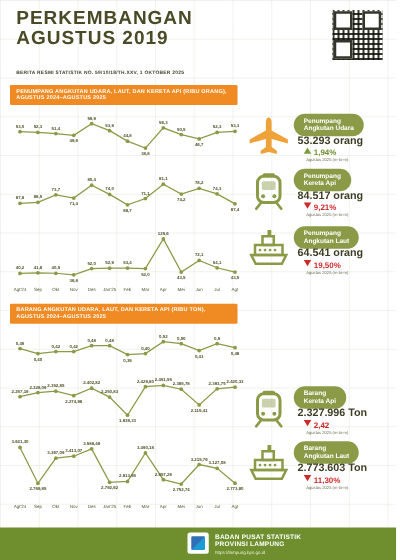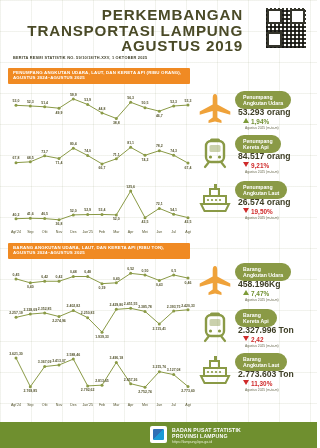--- a/index.html
+++ b/index.html
@@ -23,21 +23,21 @@
 
   
   .header{position:absolute;left:0;top:0;width:317px;height:62px;}
   .title{
     position:absolute;left:13px;top:7px;
     font-size:15.2px;line-height:15.6px;
     font-weight:bold;letter-spacing:.8px;
     color:#4a4a27;
     width:230px;
   }
-  .title div{white-space:nowrap;text-align:right;}
+  .title div{white-space:nowrap;}
   .subtitle{
     position:absolute;left:13px;top:55px;
     font-size:3.9px;letter-spacing:.22px;
     font-weight:bold;color:#3f3f2a;white-space:nowrap;
   }
   .qr{
     position:absolute;right:11px;top:8px;width:40px;height:40px;
     background:#ffffff;
     background-image:
       repeating-linear-gradient(90deg,#23231a 0 2px,transparent 2px 4px),
@@ -124,21 +124,20 @@
 </style>
 </head>
 <body>
 
 <div class="wrap">
   <div id="grid"></div>
 
   <div class="header">
     <div class="title">
       <div>PERKEMBANGAN</div>
-      <div>TRANSPORTASI LAMPUNG</div>
       <div>AGUSTUS 2019</div>
     </div>
     <div class="subtitle">BERITA RESMI STATISTIK NO. 59/10/18/TH.XXV, 1 OKTOBER 2025</div>
     <div class="qr">
         <i></i>
       </div>
   </div>
 
   <div class="band" id="band1">
     <div class="l1">PENUMPANG ANGKUTAN UDARA, LAUT, DAN KERETA API (RIBU ORANG),</div>
@@ -409,34 +408,22 @@
           <rect x="17" y="2" width="3" height="5" fill="#8a9a46"></rect>
           <circle cx="11" cy="18" r="1.1" fill="#8a9a46"></circle>
           <circle cx="15" cy="18" r="1.1" fill="#8a9a46"></circle>
           <circle cx="19" cy="18" r="1.1" fill="#8a9a46"></circle>
           <circle cx="23" cy="18" r="1.1" fill="#8a9a46"></circle>
         </svg></div>
       <div class="pill">
         <div>Penumpang</div>
         <div>Angkutan Laut</div>
       </div>
-      <div class="bignum">26.574 orang</div>
+      <div class="bignum">64.541 orang</div>
       <div class="delta down"><span class="arrow down"></span>19,50%</div>
-      <div class="period">Agustus 2025 (m-to-m)</div>
-    </div>
-  <div class="card" style="top:262px;">
-      <div class="icon-slot"><svg width="36" height="34" viewBox="0 0 36 34">
-          <path fill="#efa23a" d="M18 2c1.5 0 2.3 1.6 2.3 4.2v6.2l13 7.2v3.1l-13-3.6v6.4l4.2 3v2.6L18 29.5l-6.5 1.6v-2.6l4.2-3v-6.4l-13 3.6v-3.1l13-7.2V6.2C15.7 3.6 16.5 2 18 2z"></path>
-        </svg></div>
-      <div class="pill">
-        <div>Barang</div>
-        <div>Angkutan Udara</div>
-      </div>
-      <div class="bignum">458.196Kg</div>
-      <div class="delta up"><span class="arrow up"></span>7,47%</div>
       <div class="period">Agustus 2025 (m-to-m)</div>
     </div>
   <div class="card" style="top:308px;">
       <div class="icon-slot"><svg width="36" height="34" viewBox="0 0 36 34">
           <rect x="9" y="5" width="18" height="21" rx="5" fill="none" stroke="#8a9a46" stroke-width="2.4"></rect>
           <rect x="12.5" y="9" width="11" height="7" rx="1.5" fill="#8a9a46" opacity=".45"></rect>
           <rect x="13" y="2.5" width="10" height="3" rx="1.5" fill="#8a9a46"></rect>
           <circle cx="13.5" cy="21" r="1.6" fill="#8a9a46"></circle>
           <circle cx="22.5" cy="21" r="1.6" fill="#8a9a46"></circle>
           <path d="M12 26 L8 31 M24 26 L28 31" stroke="#8a9a46" stroke-width="2.2" stroke-linecap="round"></path>

